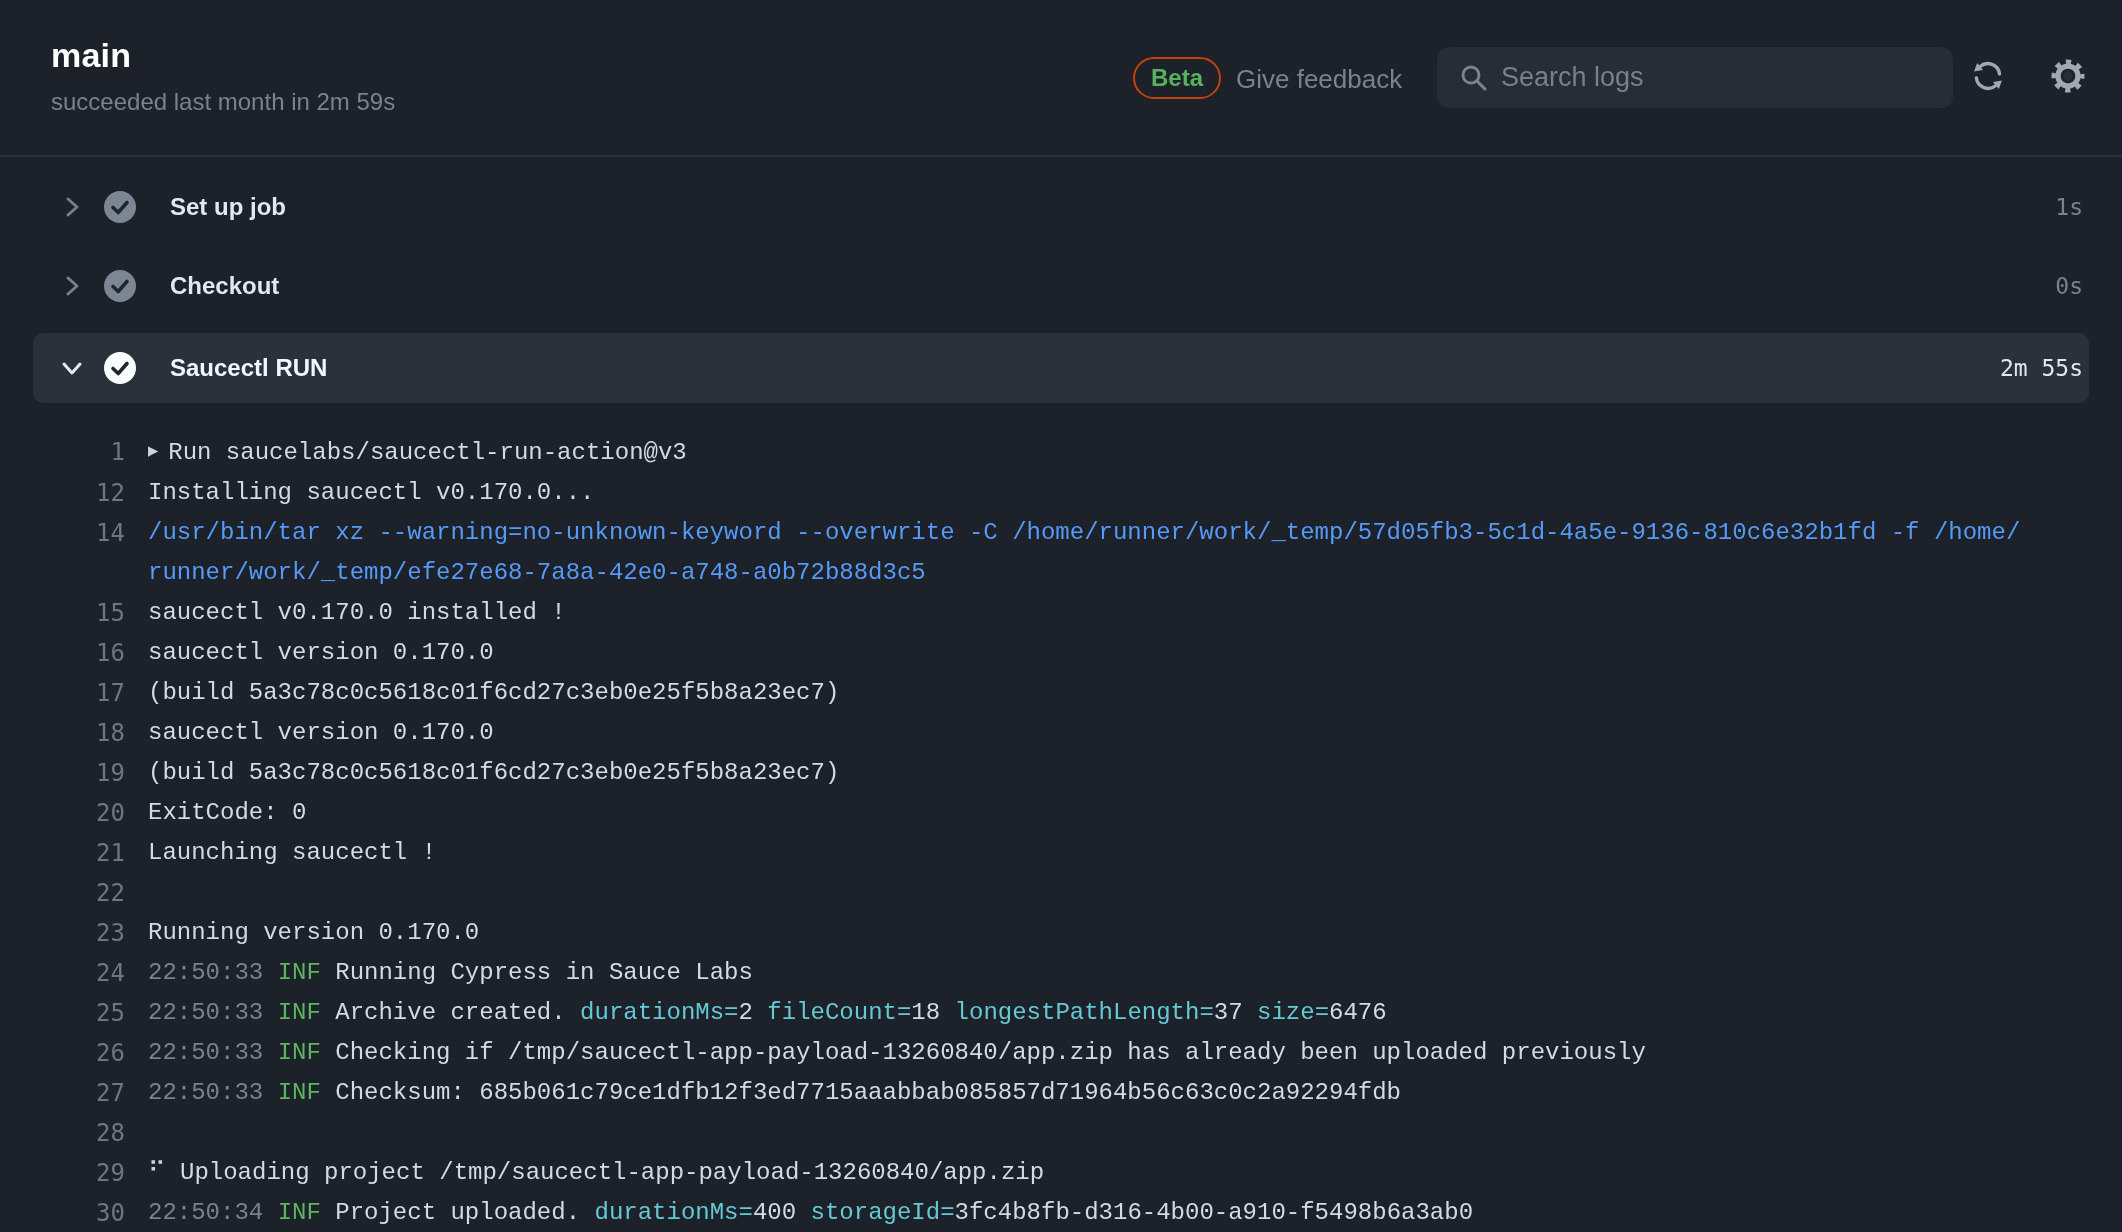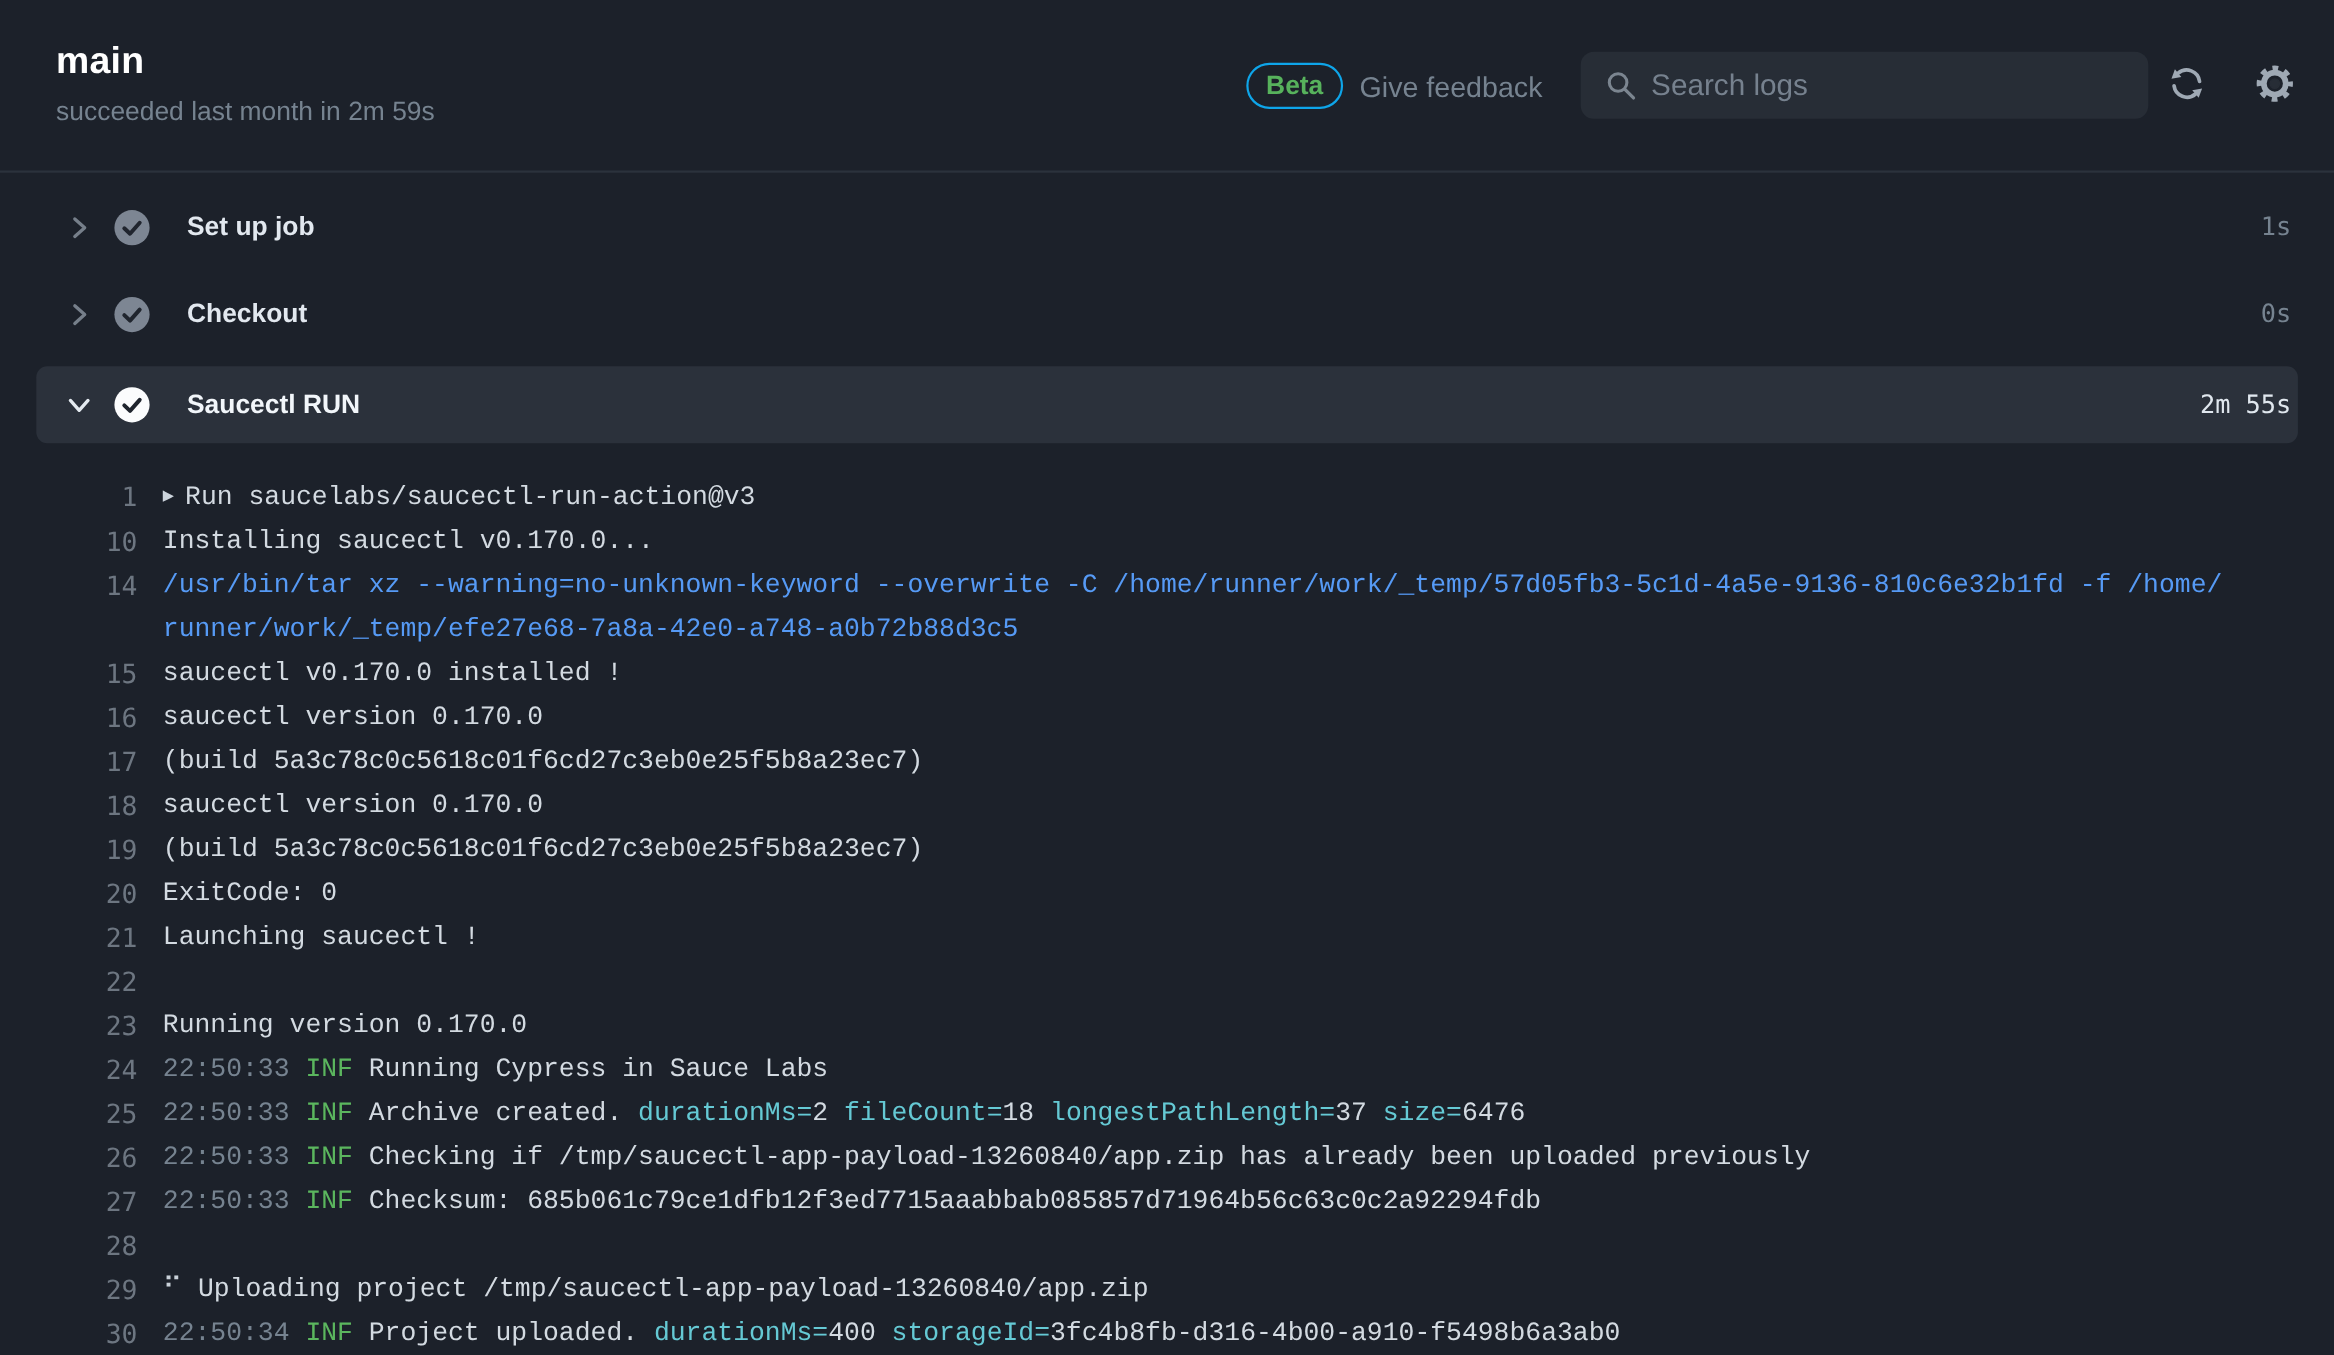--- a/index.html
+++ b/index.html
@@ -2,21 +2,21 @@
 <html><head>
 <meta charset="utf-8">
 <style>
   html,body{margin:0;padding:0;background:#1c212a;}
   .screen{position:relative;width:2122px;height:1232px;overflow:hidden;background:#1c212a;
           font-family:"Liberation Sans",sans-serif;}
   
   .header{position:absolute;left:0;top:0;right:0;height:155px;border-bottom:2px solid #2b323c;}
   .run-title{position:absolute;left:51px;top:36px;font-size:34px;font-weight:700;color:#ffffff;letter-spacing:.2px;}
   .run-subtitle{position:absolute;left:51px;top:88px;font-size:24px;color:#768390;}
-  .beta-badge{position:absolute;left:1133px;top:57px;width:84px;height:38px;border:2px solid #0ea5e9;
+  .beta-badge{position:absolute;left:1133px;top:57px;width:84px;height:38px;border:2px solid #c2410c;
               border-radius:21px;display:flex;align-items:center;justify-content:center;
               color:#57b25c;font-size:24px;font-weight:700;}
   .feedback{position:absolute;left:1236px;top:64px;font-size:26px;color:#768390;cursor:pointer;}
   .searchbox{position:absolute;left:1437px;top:47px;width:516px;height:61px;background:#272d36;
              border-radius:12px;display:flex;align-items:center;}
   .searchbox .mag{flex:none;margin-left:22px;width:30px;height:30px;}
   .searchbox input{flex:1;margin-left:10px;margin-right:16px;background:transparent;border:none;outline:none;
                    font-family:"Liberation Sans",sans-serif;font-size:27px;color:#adbac7;}
   .searchbox input::placeholder{color:#76818e;opacity:1;}
   .iconbtn{position:absolute;background:transparent;border:none;padding:0;margin:0;cursor:pointer;line-height:0;}
@@ -126,21 +126,21 @@
         <span class="step-duration">2m 55s</span>
       </div>
     </div>
 
   <div class="log" id="log">
       <div class="log-line">
         <span class="log-num">1</span>
         <span class="log-content"><span class="seg-arrow">▶</span><span class="seg-d">Run saucelabs/saucectl-run-action@v3</span></span>
       </div>
       <div class="log-line">
-        <span class="log-num">10</span>
+        <span class="log-num">12</span>
         <span class="log-content"><span class="seg-d">Installing saucectl v0.170.0...</span></span>
       </div>
       <div class="log-line">
         <span class="log-num">14</span>
         <span class="log-content"><span class="seg-b">/usr/bin/tar xz --warning=no-unknown-keyword --overwrite -C /home/runner/work/_temp/57d05fb3-5c1d-4a5e-9136-810c6e32b1fd -f /home/runner/work/_temp/efe27e68-7a8a-42e0-a748-a0b72b88d3c5</span></span>
       </div>
       <div class="log-line">
         <span class="log-num">15</span>
         <span class="log-content"><span class="seg-d">saucectl v0.170.0 installed !</span></span>
       </div>

